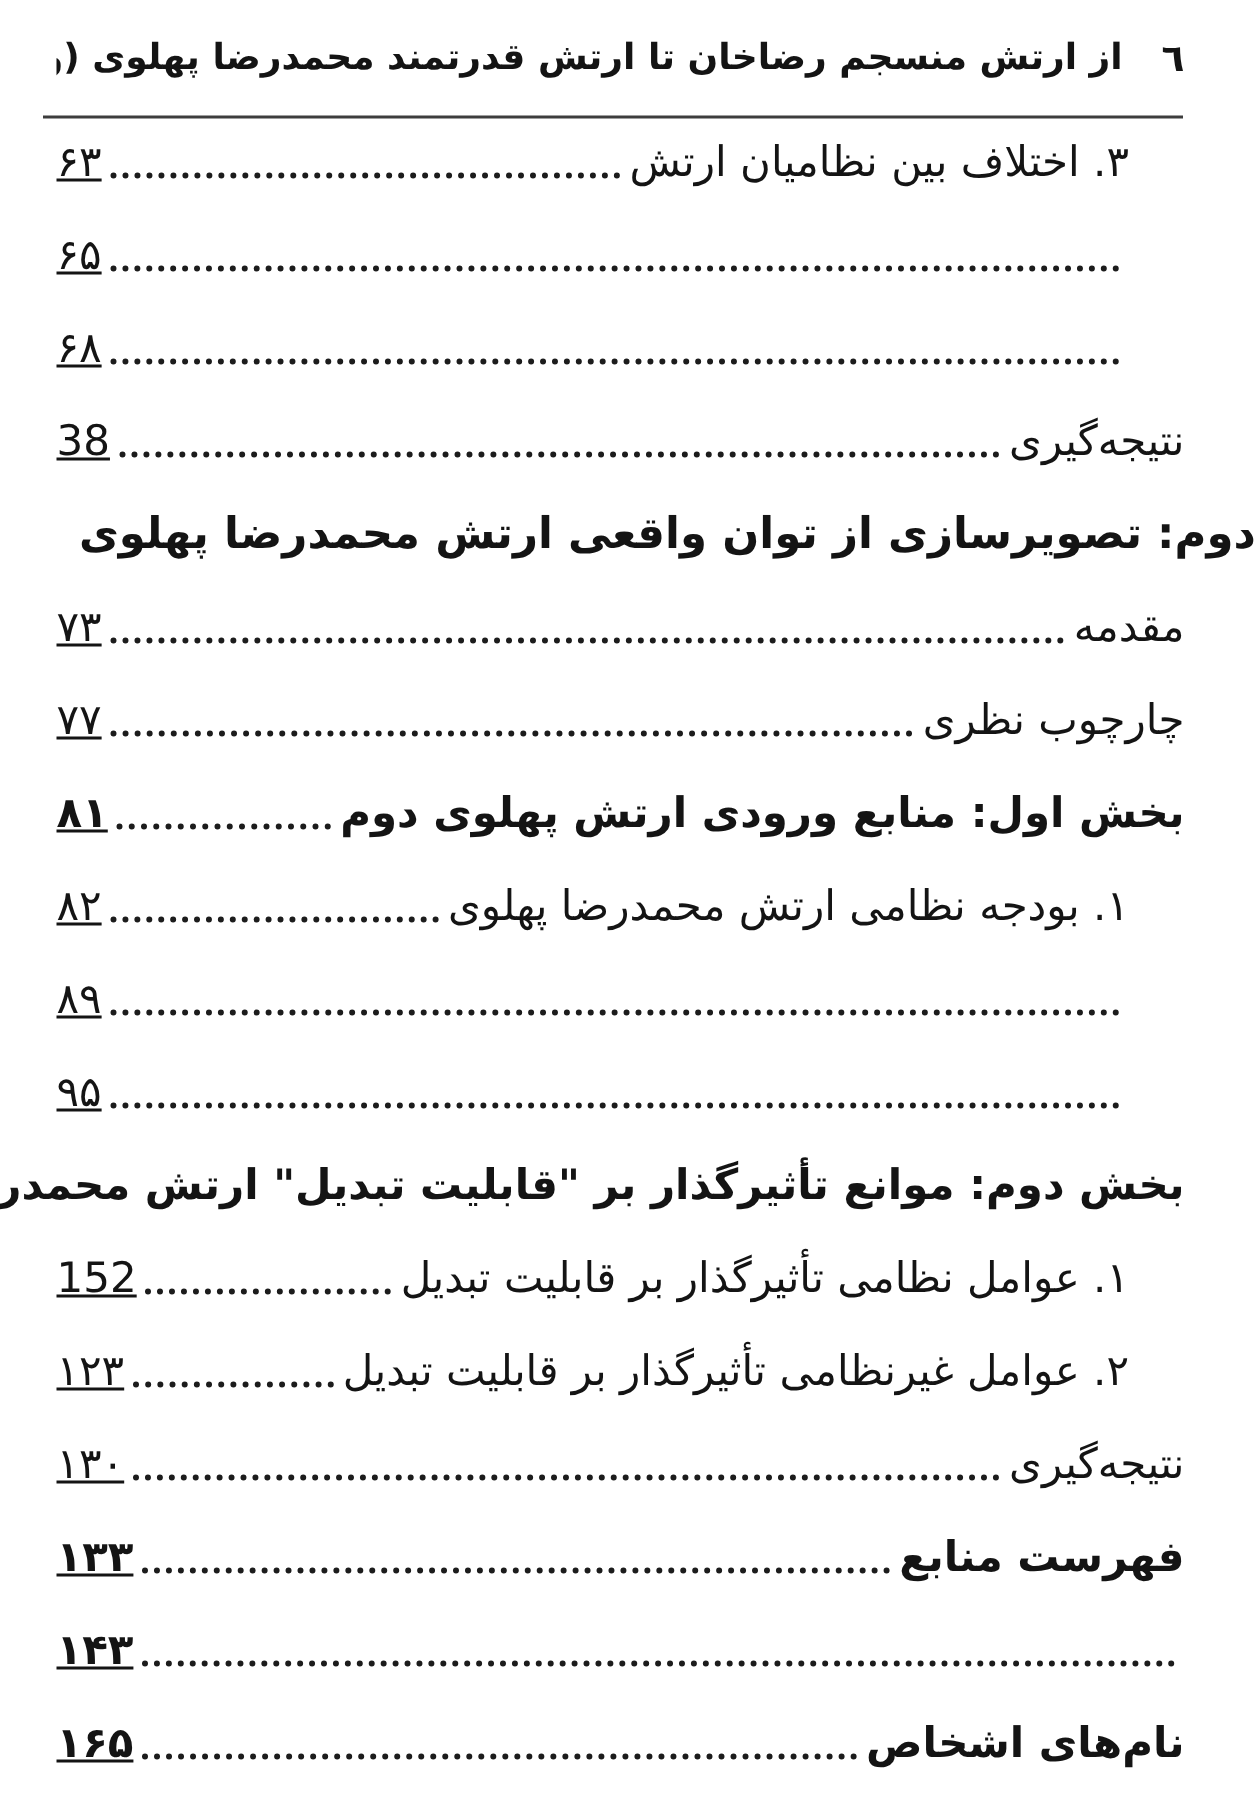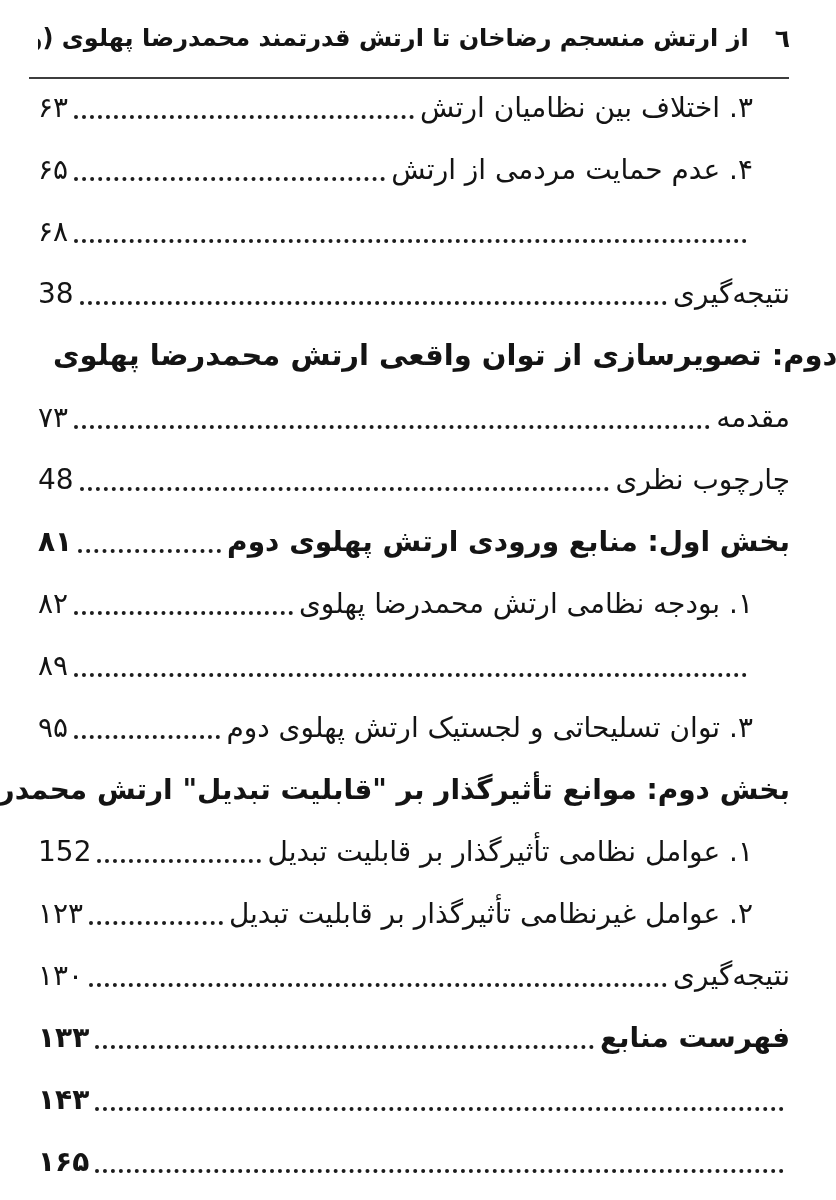--- a/index.html
+++ b/index.html
@@ -28,21 +28,21 @@
     padding-right:46px; padding-left:38px; font-size:28px;
   }
   .row.sub { padding-right:83px; }
   .row.bold { font-weight:700; }
   .label { white-space:nowrap; }
   .leader {
     flex:1 1 auto; min-width:12px; height:0;
     border-bottom:4px dotted #1c1c1c;
     margin:0 6px; transform:translateY(10px);
   }
-  .pagenum { white-space:nowrap; }
+  .pagenum { white-space:nowrap;text-decoration:underline; }
   .row.heading-row {
     justify-content:center; font-weight:700; font-size:29px;
     padding-left:184px; padding-right:46px;
   }
 </style>
 </head>
 <body>
 
 <div class="page">
 
@@ -54,21 +54,20 @@
 
   <div class="toc">
 
     <div class="row sub">
       <span class="label">۳. اختلاف بین نظامیان ارتش</span>
       <span class="leader"></span>
       <span class="pagenum">۶۳</span>
     </div>
 
     <div class="row sub">
-      <span class="label">۴. عدم حمایت مردمی از ارتش</span>
       <span class="leader"></span>
       <span class="pagenum">۶۵</span>
     </div>
 
     <div class="row sub">
       <span class="leader"></span>
       <span class="pagenum">۶۸</span>
     </div>
 
     <div class="row">
@@ -83,42 +82,41 @@
 
     <div class="row">
       <span class="label">مقدمه</span>
       <span class="leader"></span>
       <span class="pagenum">۷۳</span>
     </div>
 
     <div class="row">
       <span class="label">چارچوب نظری</span>
       <span class="leader"></span>
-      <span class="pagenum">48</span>
+      <span class="pagenum">۷۷</span>
     </div>
 
     <div class="row bold">
       <span class="label">بخش اول: منابع ورودی ارتش پهلوی دوم</span>
       <span class="leader"></span>
       <span class="pagenum">۸۱</span>
     </div>
 
     <div class="row sub">
       <span class="label">۱. بودجه نظامی ارتش محمدرضا پهلوی</span>
       <span class="leader"></span>
       <span class="pagenum">۸۲</span>
     </div>
 
     <div class="row sub">
       <span class="leader"></span>
       <span class="pagenum">۸۹</span>
     </div>
 
     <div class="row sub">
-      <span class="label">۳. توان تسلیحاتی و لجستیک ارتش پهلوی دوم</span>
       <span class="leader"></span>
       <span class="pagenum">۹۵</span>
     </div>
 
     <div class="row bold">
       <span class="label">بخش دوم: موانع تأثیرگذار بر "قابلیت تبدیل" ارتش محمدرضا</span>
 
     </div>
 
     <div class="row sub">
@@ -144,18 +142,19 @@
       <span class="leader"></span>
       <span class="pagenum">۱۳۳</span>
     </div>
 
     <div class="row bold">
       <span class="leader"></span>
       <span class="pagenum">۱۴۳</span>
     </div>
 
     <div class="row bold">
+      <span class="label">نام‌های اشخاص</span>
       <span class="leader"></span>
       <span class="pagenum">۱۶۵</span>
     </div>
 
   </div>
 </div>
 
 </body></html>

